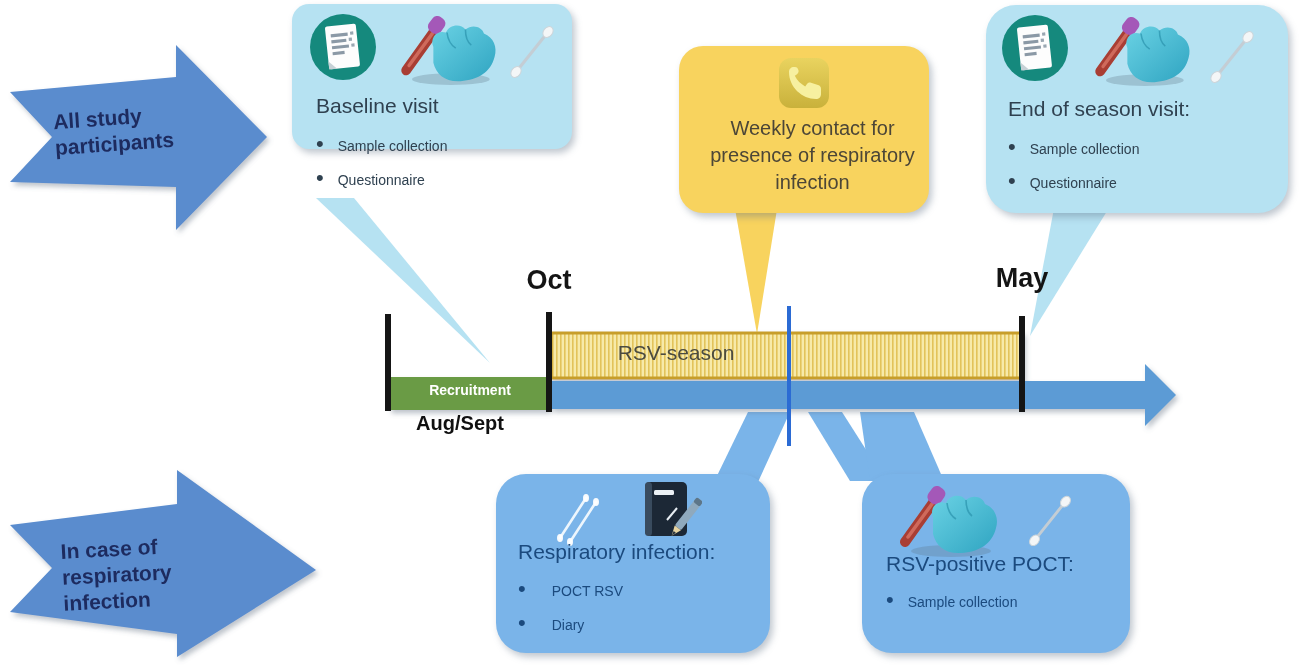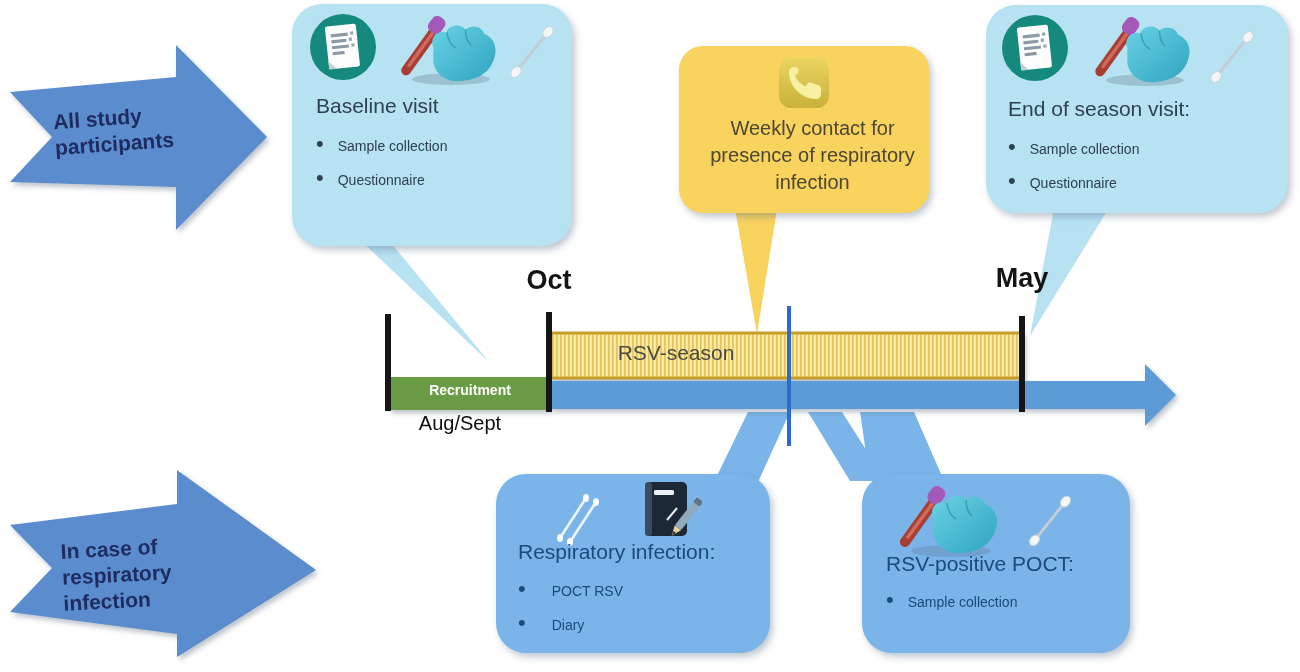--- a/index.html
+++ b/index.html
@@ -17,21 +17,21 @@
   .b-title{position:absolute;font-size:21px;color:#2f4150;}
   .bubble.blue .b-title{color:#1b4a7e;}
   .b-list{position:absolute;list-style:none;margin:0;padding:0;font-size:14px;color:#2f4150;}
   .bubble.blue .b-list{color:#1b4a7e;}
   .b-list li{display:flex;align-items:baseline;line-height:32px;}
   .b-list li::before{content:"\2022";margin-right:14px;font-size:22px;}
   .b-list.wide li::before{margin-right:26px;}
   .w-text{position:absolute;left:0;right:0;text-align:center;font-size:20px;line-height:27px;color:#4c4637;padding-left:17px;}
   
   .month{font-size:27px;font-weight:800;color:#141414;text-align:center;}
-  .small-bold{font-weight:400;color:#101010;font-size:20px;text-align:center;}
+  .small-bold{font-weight:700;color:#101010;font-size:20px;text-align:center;}
   .recruit{font-size:14px;font-weight:700;color:#ffffff;text-align:center;}
   .season{font-size:21px;color:#4b4b40;text-align:center;}
   .arrow-label{font-size:21px;font-weight:700;color:#1d2b5f;line-height:26px;}
 </style>
 </head>
 <body>
 
 <div class="canvas">
 
   <svg width="0" height="0" style="position:absolute" aria-hidden="true">
@@ -145,21 +145,21 @@
   <div class="lbl arrow-label pre" style="left:62px;top:536px;transform:rotate(-3deg);">In case of
 respiratory
 infection</div>
 
   <div class="lbl month" style="left:489px;top:265px;width:120px;">Oct</div>
   <div class="lbl month" style="left:962px;top:263px;width:120px;">May</div>
   <div class="lbl recruit" style="left:392px;top:382px;width:156px;">Recruitment</div>
   <div class="lbl small-bold" style="left:398px;top:412px;width:124px;">Aug/Sept</div>
   <div class="lbl season" style="left:597px;top:341px;width:158px;">RSV-season</div>
 
-  <div class="bubble light" style="left:292px;top:4px;width:280px;height:242px;">
+  <div class="bubble light" style="left:292px;top:4px;width:280px;height:145px;border-radius:17px;">
     <svg class="icon" style="left:16px;top:8px;" width="70" height="70">
         <use href="#sym-doc"></use>
       </svg>
     <svg class="icon" style="left:100px;top:12px;" width="108" height="70">
         <use href="#sym-hand"></use>
       </svg>
     <svg class="icon" style="left:214px;top:16px;" width="52" height="62">
         <use href="#sym-swab"></use>
       </svg>
     <div class="b-title" style="left:24px;top:90px;">Baseline visit</div>

